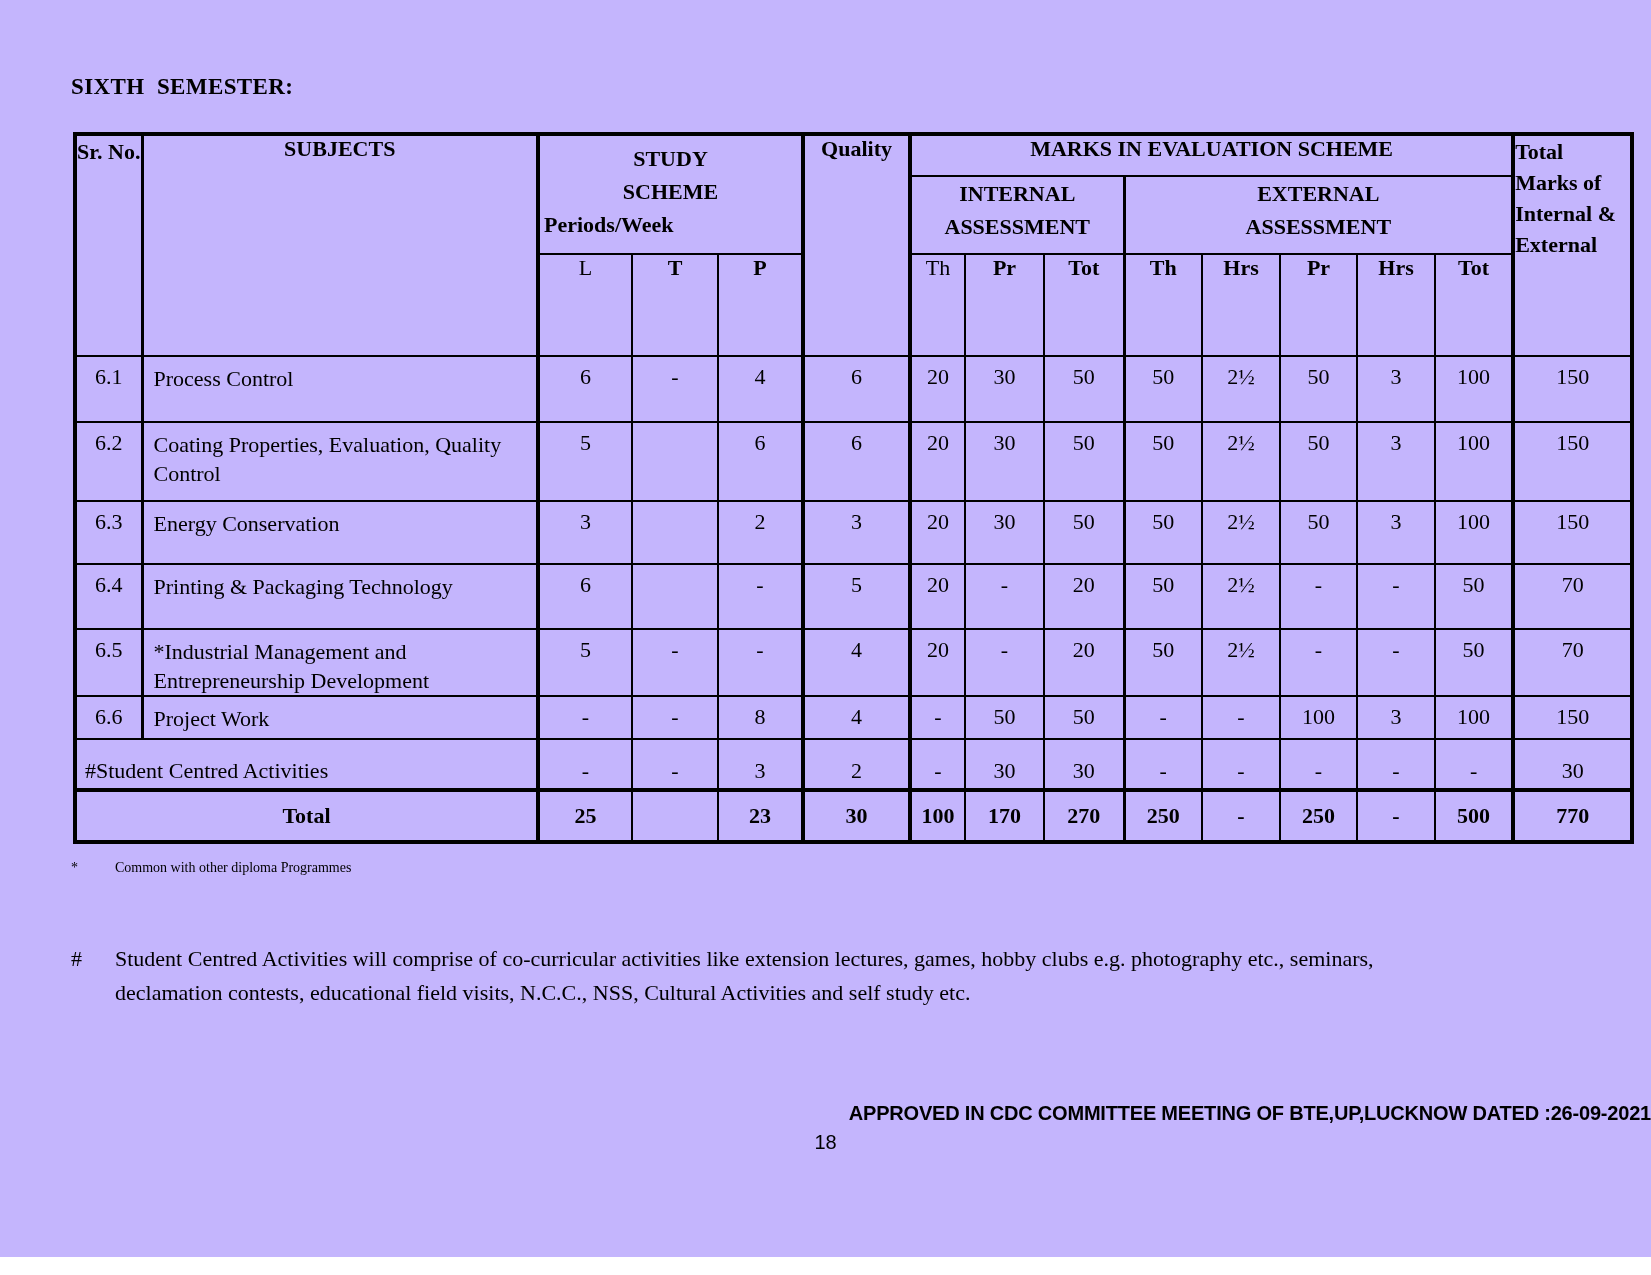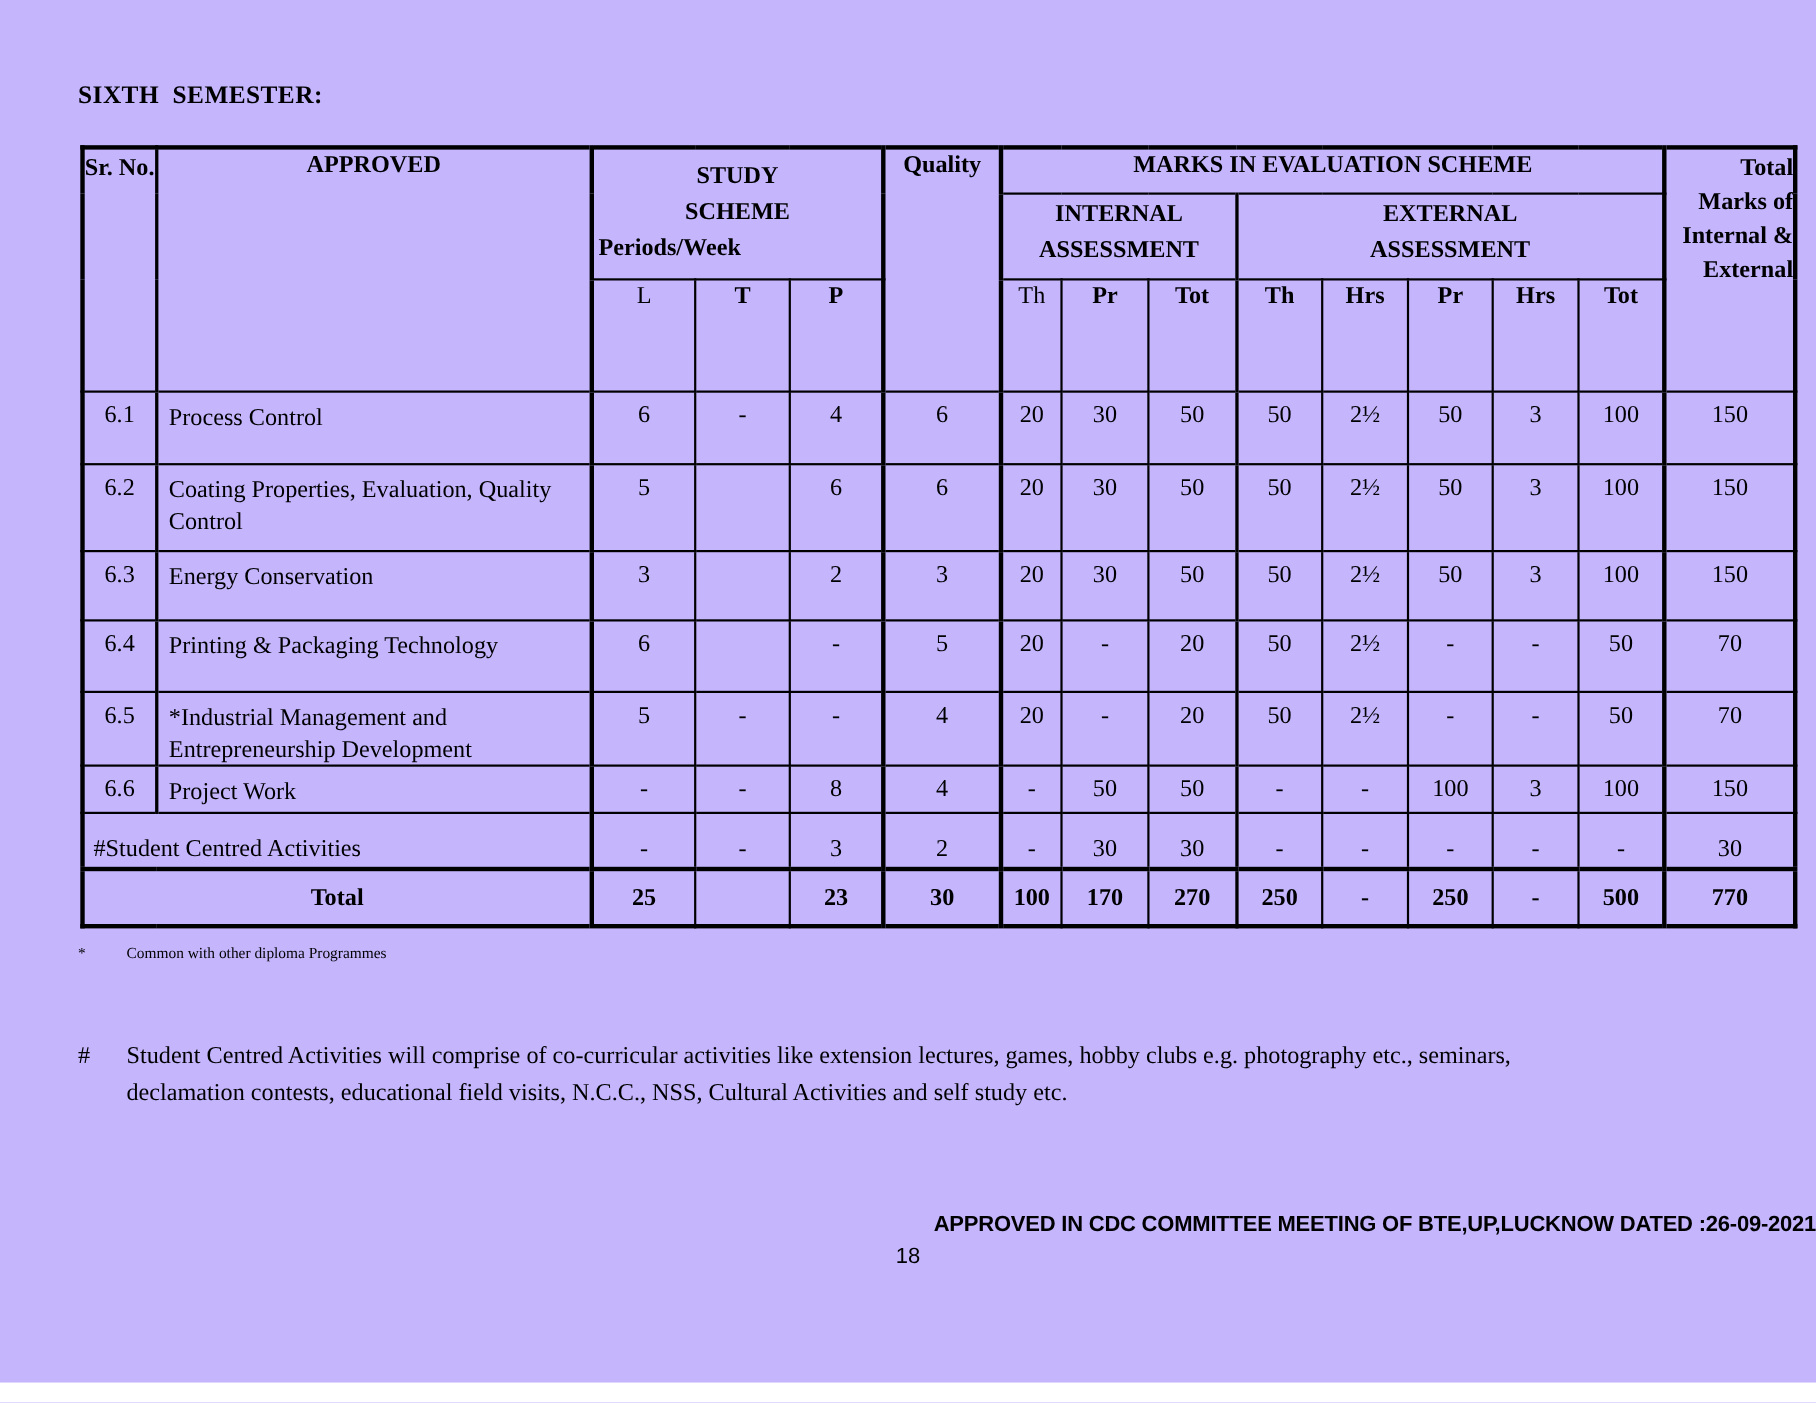--- a/index.html
+++ b/index.html
@@ -38,21 +38,21 @@
   .c-srno{vertical-align:middle;line-height:31px;}
   .c-subjects-h{vertical-align:middle;}
   .th-scheme{vertical-align:top;}
   .scheme-title{width:132px;margin:6px auto 0;line-height:33px;}
   .scheme-sub{text-align:left;padding-left:4px;line-height:33px;}
   .th-credits{vertical-align:top;padding-top:50px;}
   .th-marks-title{vertical-align:middle;}
   .assess-wrap{width:190px;margin:0 auto;line-height:33px;}
   .th-internal,.th-external{vertical-align:middle;}
   .th-total-marks{
-    text-align:right;vertical-align:top;
+    text-align:left;vertical-align:top;
     padding:4px 28px 0 12px;
     line-height:31px;
     overflow-wrap:break-word;word-wrap:break-word;
   }
   .th-sub{padding-top:9px;}
   .th-regular{font-weight:normal;}
   tbody td{font-size:22px;border-bottom-width:3px;}
   tbody tr:nth-child(1){height:66px;}
   tbody tr:nth-child(2){height:79px;}
   tbody tr:nth-child(3){height:63px;}
@@ -104,21 +104,21 @@
       <col style="width:78px">
         <col style="width:78px">
         <col style="width:77px">
         <col style="width:78px">
         <col style="width:78px">
       <col style="width:119px">
     </colgroup>
     <thead>
       <tr>
         <th rowspan="3" class="c-srno">Sr. No.</th>
-        <th rowspan="3" class="c-subjects-h bL3">APPROVED</th>
+        <th rowspan="3" class="c-subjects-h bL3">SUBJECTS</th>
         <th colspan="3" rowspan="2" class="th-scheme bL4">
           <div class="scheme-title">STUDY SCHEME</div>
           <div class="scheme-sub">Periods/Week</div>
         </th>
         <th rowspan="3" class="th-credits bL4">Quality</th>
         <th colspan="8" class="th-marks-title bL4">MARKS IN EVALUATION SCHEME</th>
         <th rowspan="3" class="th-total-marks bL4">Total Marks of Internal &amp; External</th>
       </tr>
       <tr>
         <th colspan="3" class="th-internal bL4">

